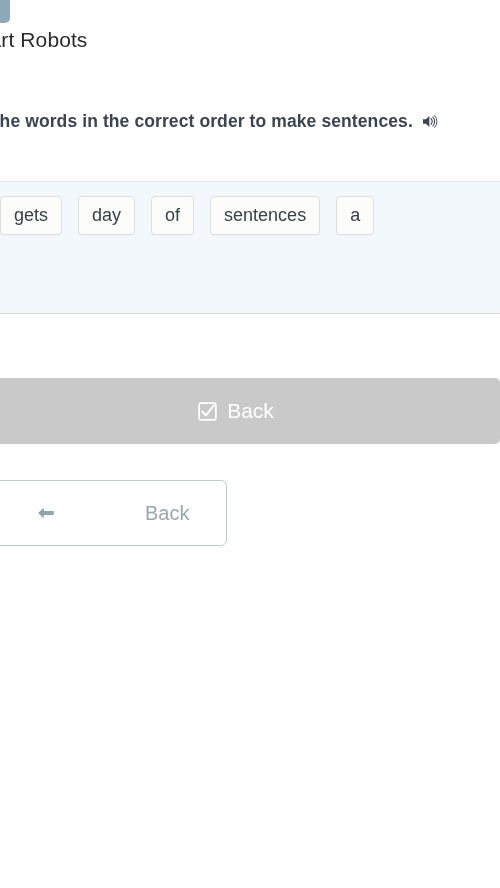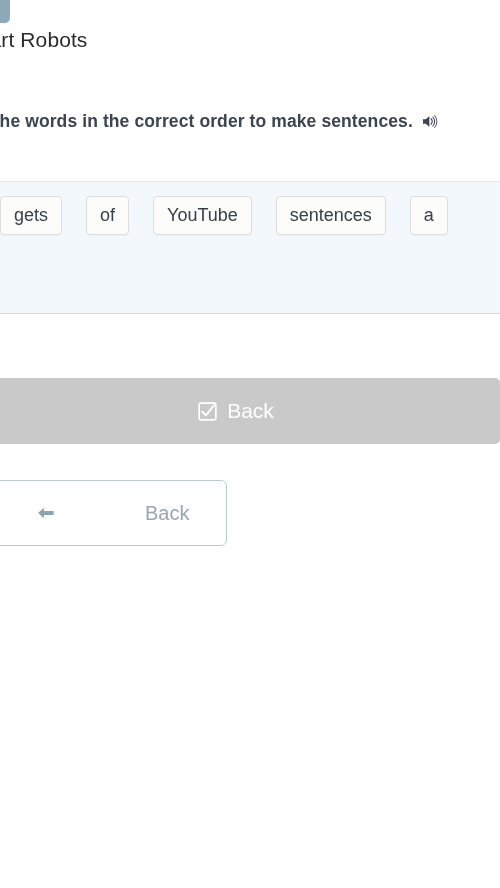--- a/index.html
+++ b/index.html
@@ -80,21 +80,21 @@
     height: 133px;
     background: #f3f8fc;
     border-top: 1px solid #e3eaef;
     border-bottom: 1px solid #d6d9dc;
     padding: 14px 0 0 28px;
   }
 
   .tile-row {
     display: flex;
     flex-wrap: wrap;
-    gap: 24px;
+    gap: 16px;
     align-content: flex-start;
   }
 
   .tile {
     background: #fcfcfa;
     border: 1px solid #dedede;
     border-radius: 4px;
     padding: 7px 13px 8px 13px;
     font-size: 18px;
     color: #38404a;
@@ -175,22 +175,22 @@
           <path d="M1 6.2 h3.4 L8.6 2.4 v13.2 L4.4 11.8 H1 Z" fill="#3b4450"></path>
           <path d="M10.6 5.6 a5.2 5.2 0 0 1 0 6.8" stroke="#3b4450" stroke-width="1.3" fill="none" stroke-linecap="round"></path>
           <path d="M12.8 3.6 a8 8 0 0 1 0 10.8" stroke="#3b4450" stroke-width="1.3" fill="none" stroke-linecap="round"></path>
           <path d="M15 1.8 a10.6 10.6 0 0 1 0 14.4" stroke="#3b4450" stroke-width="1.1" fill="none" stroke-linecap="round"></path>
         </svg></span>
   </div>
 
   <div class="word-panel">
     <div class="tile-row">
       <div class="tile">gets</div>
+      <div class="tile">day</div>
       <div class="tile">of</div>
-      <div class="tile">YouTube</div>
       <div class="tile">sentences</div>
       <div class="tile">a</div>
     </div>
   </div>
 
   <div class="check-button">
     <span class="cb-icon"><svg viewBox="0 0 20 20" width="19" height="19" aria-hidden="true">
           <rect x="1.2" y="1.2" width="17.6" height="17.6" rx="1.6" fill="none" stroke="#ffffff" stroke-width="1.8"></rect>
           <path d="M4.6 10.3 L8.3 14 L16.8 3.6" fill="none" stroke="#ffffff" stroke-width="2.2" stroke-linecap="round" stroke-linejoin="round"></path>
         </svg></span>

